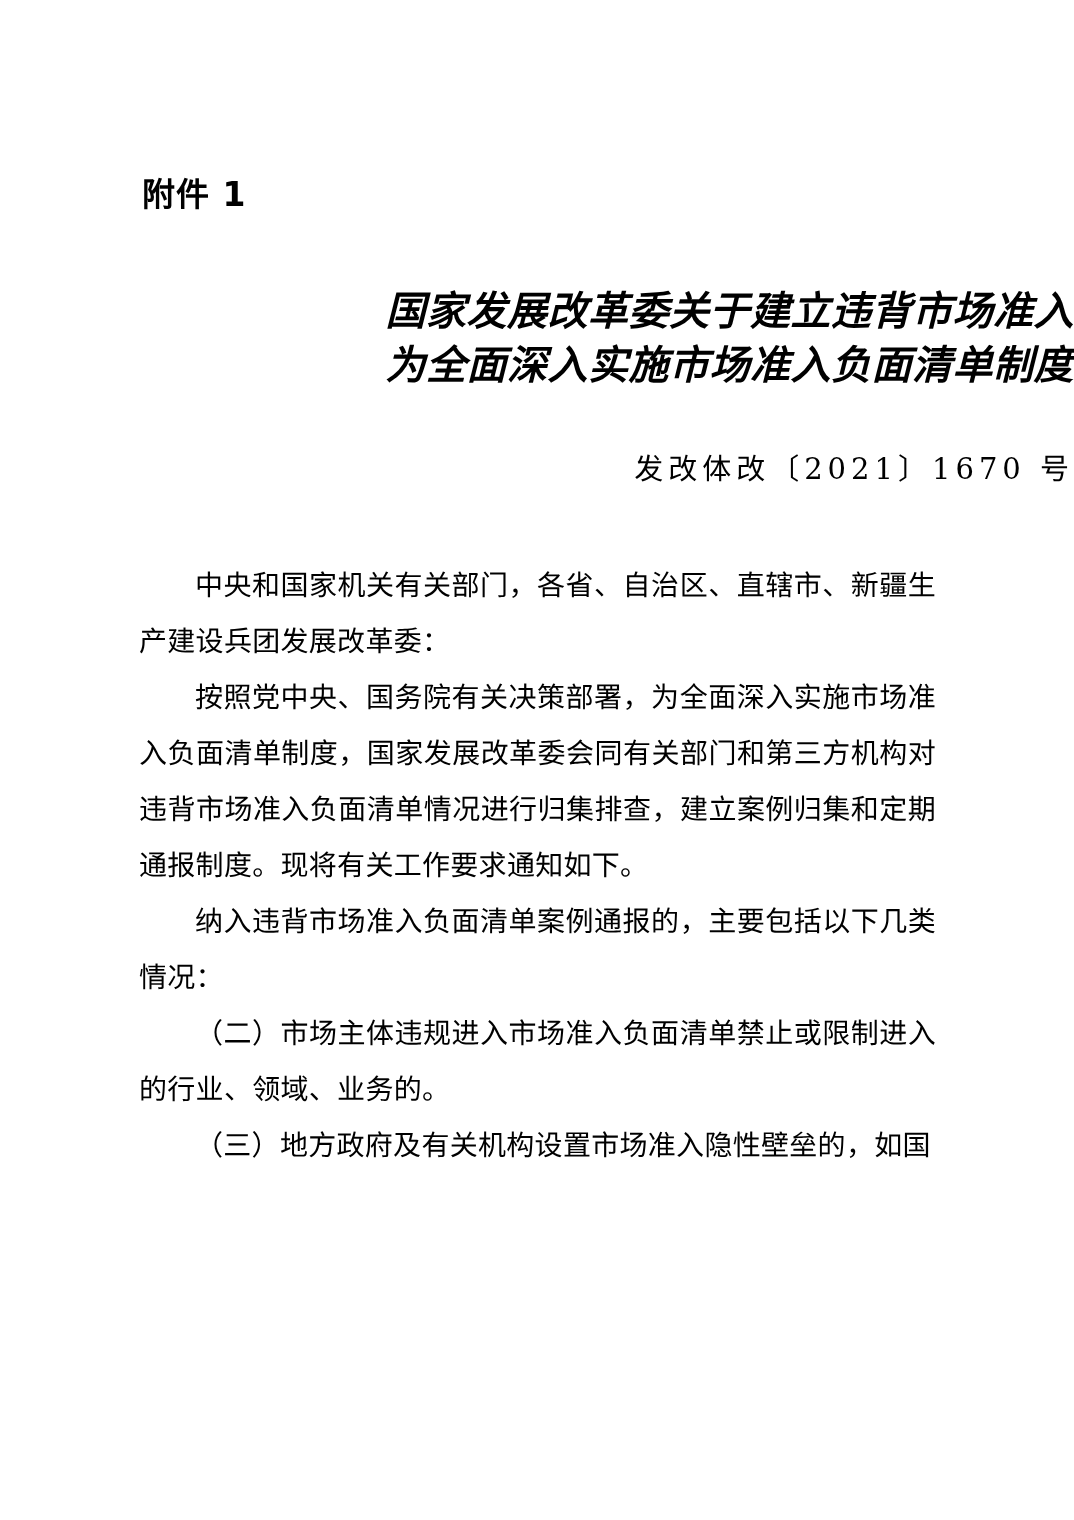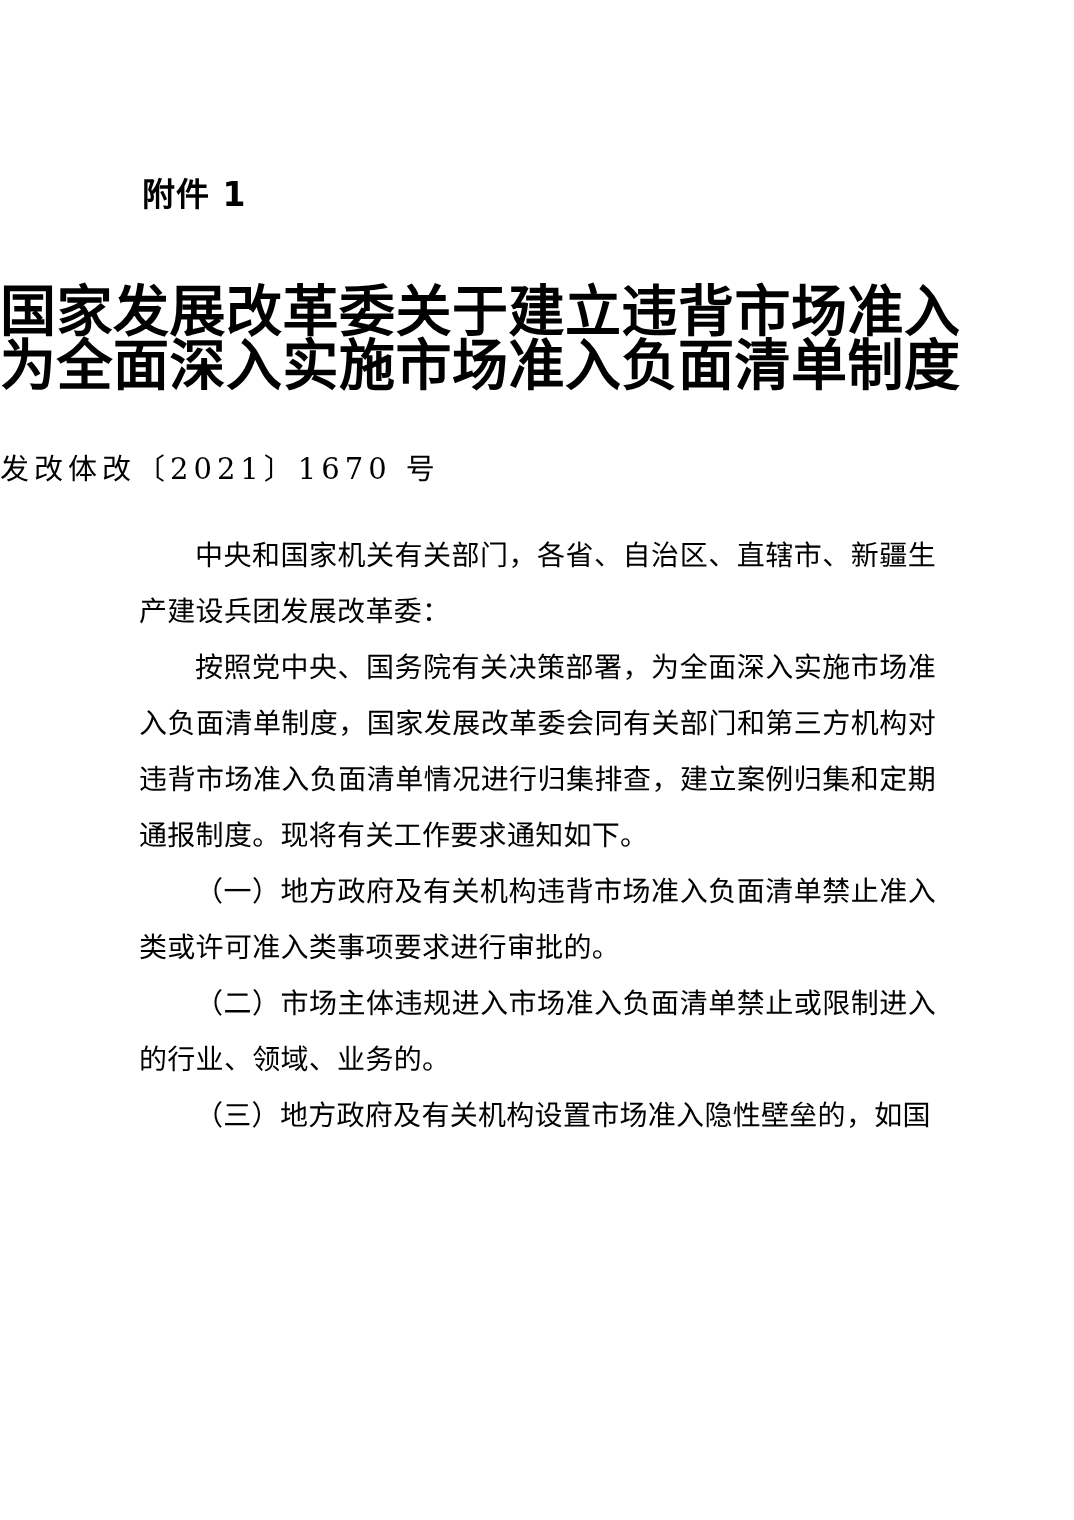--- a/index.html
+++ b/index.html
@@ -29,40 +29,41 @@
     font-size: 33px;
     letter-spacing: 1px;
     white-space: nowrap;
     text-align: right;
   }
   .doc-title {
     position: absolute;
     left: 0;
     width: 100%;
     top: 284px;
-    text-align: left;
+    text-align: right;
     font-weight: 700;
-    font-size: 56px;
+    font-size: 40px;
     line-height: 54px;
     letter-spacing: 0.5px;
+    font-style: italic;
   }
   .doc-number {
     position: absolute;
     left: 0;
     width: 100%;
     top: 451px;
-    text-align: left;
+    text-align: right;
     font-size: 29px;
     letter-spacing: 5px;
     line-height: 36px;
   }
   .content {
     position: absolute;
     left: 139px;
-    top: 528px;
+    top: 558px;
     width: 797px;
     font-size: 28px;
     line-height: 56px;
     letter-spacing: 0.3px;
     text-align: justify;
     text-justify: inter-character;
   }
   .content p {
     margin: 0;
     padding: 0;
@@ -84,18 +85,18 @@
   <div class="doc-title">
     <div>国家发展改革委关于建立违背市场准入</div>
     <div>为全面深入实施市场准入负面清单制度</div>
   </div>
 
   <div class="doc-number">发改体改〔2021〕1670 号</div>
 
   <div class="content">
     <p>中央和国家机关有关部门，各省、自治区、直辖市、新疆生产建设兵团发展改革委：</p>
     <p>按照党中央、国务院有关决策部署，为全面深入实施市场准入负面清单制度，国家发展改革委会同有关部门和第三方机构对违背市场准入负面清单情况进行归集排查，建立案例归集和定期通报制度。现将有关工作要求通知如下。</p>
-    <p>（一）地方政府及有关机构违背市场准入负面清单禁止准入类或许可准入类事项要求进行审批的。</p>
+    <p>纳入违背市场准入负面清单案例通报的，主要包括以下几类情况：</p>
     <p>（二）市场主体违规进入市场准入负面清单禁止或限制进入的行业、领域、业务的。</p>
     <p>（三）地方政府及有关机构设置市场准入隐性壁垒的，如国</p>
   </div>
 
 </div>
 
 </body></html>

